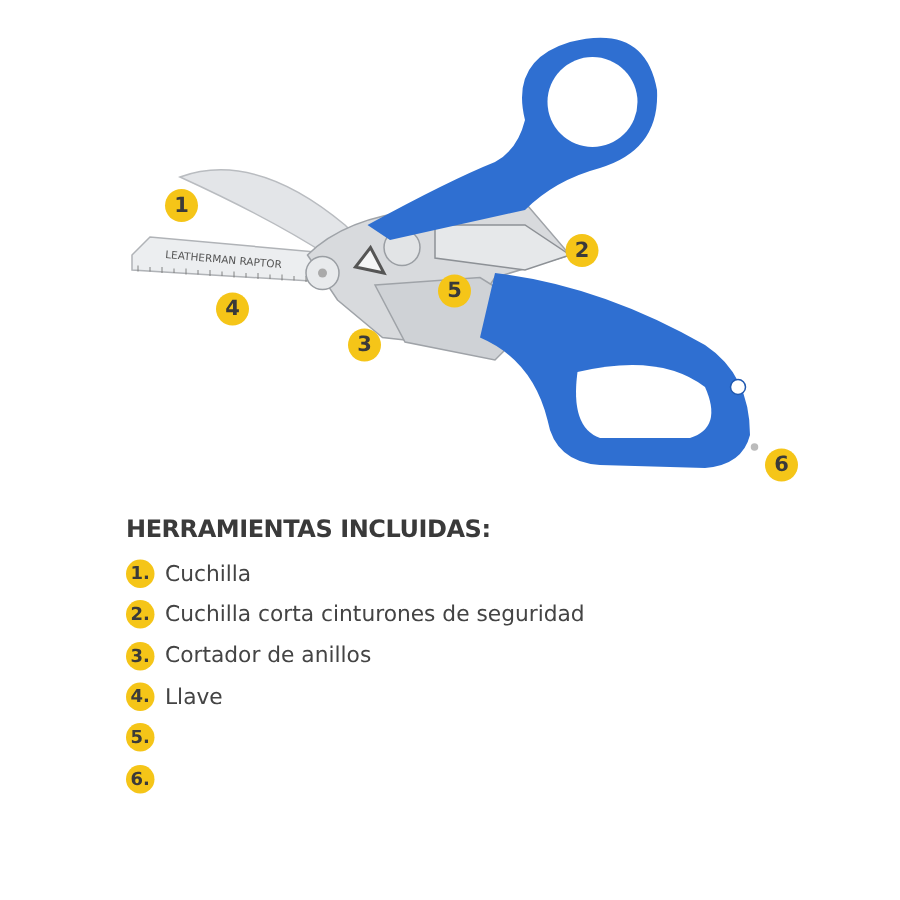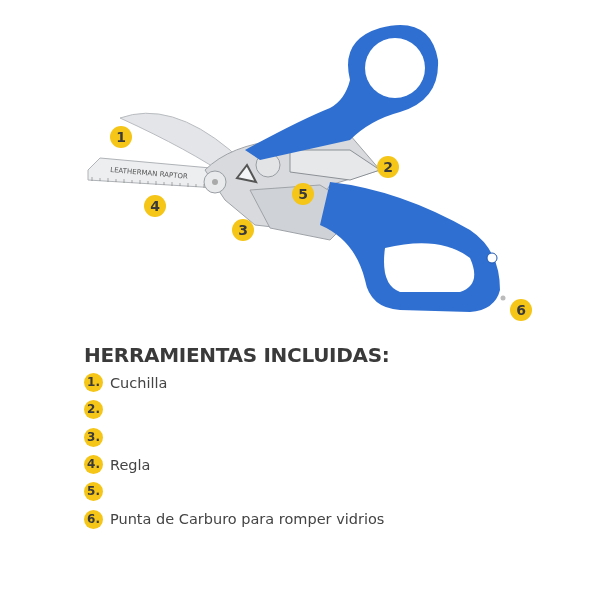--- a/index.html
+++ b/index.html
@@ -1,19 +1,19 @@
 <!DOCTYPE html>
 <html><head>
 <meta charset="utf-8">
 <style>
   html,body{margin:0;padding:0;background:#ffffff;}
   body{width:600px;height:600px;position:relative;overflow:hidden;font-family:"DejaVu Sans","Liberation Sans",sans-serif;}
   .illus{position:absolute;left:0;top:0;width:600px;height:340px;}
   .callout{position:absolute;width:22px;height:22px;border-radius:50%;background:#f5c518;color:#3a3a3a;font-weight:bold;font-size:14px;line-height:22px;text-align:center;font-family:"DejaVu Sans",sans-serif;}
-  .title{position:absolute;left:84px;top:343px;font-size:20px;font-weight:bold;color:#3a3a3a;letter-spacing:-0.3px;font-family:"DejaVu Sans",sans-serif;}
+  .title{position:absolute;left:84px;top:343px;font-size:16px;font-weight:bold;color:#3a3a3a;letter-spacing:-0.3px;font-family:"DejaVu Sans",sans-serif;}
   .list{position:absolute;left:84px;top:369px;margin:0;padding:0;list-style:none;}
   .list li{height:27.3px;display:flex;align-items:center;font-size:14.5px;color:#444;}
   .badge{display:inline-block;width:19px;height:19px;border-radius:50%;background:#f5c518;color:#3a3a3a;font-weight:bold;font-size:12px;line-height:19px;text-align:center;margin-right:7px;position:relative;}
 </style>
 </head>
 <body>
 
 <div class="illus">
   <svg width="600" height="340" viewBox="0 0 600 340">
 
@@ -68,28 +68,29 @@
 
 <div class="title">HERRAMIENTAS INCLUIDAS:</div>
 
 <ul class="list">
   <li>
     <span class="badge">1.</span>
     <span>Cuchilla</span>
   </li>
   <li>
     <span class="badge">2.</span>
+    <span>Cuchilla corta cinturones de seguridad</span>
   </li>
   <li>
     <span class="badge">3.</span>
+    <span>Cortador de anillos</span>
   </li>
   <li>
     <span class="badge">4.</span>
-    <span>Regla</span>
+    <span>Llave</span>
   </li>
   <li>
     <span class="badge">5.</span>
   </li>
   <li>
     <span class="badge">6.</span>
-    <span>Punta de Carburo para romper vidrios</span>
   </li>
 </ul>
 
 </body></html>

